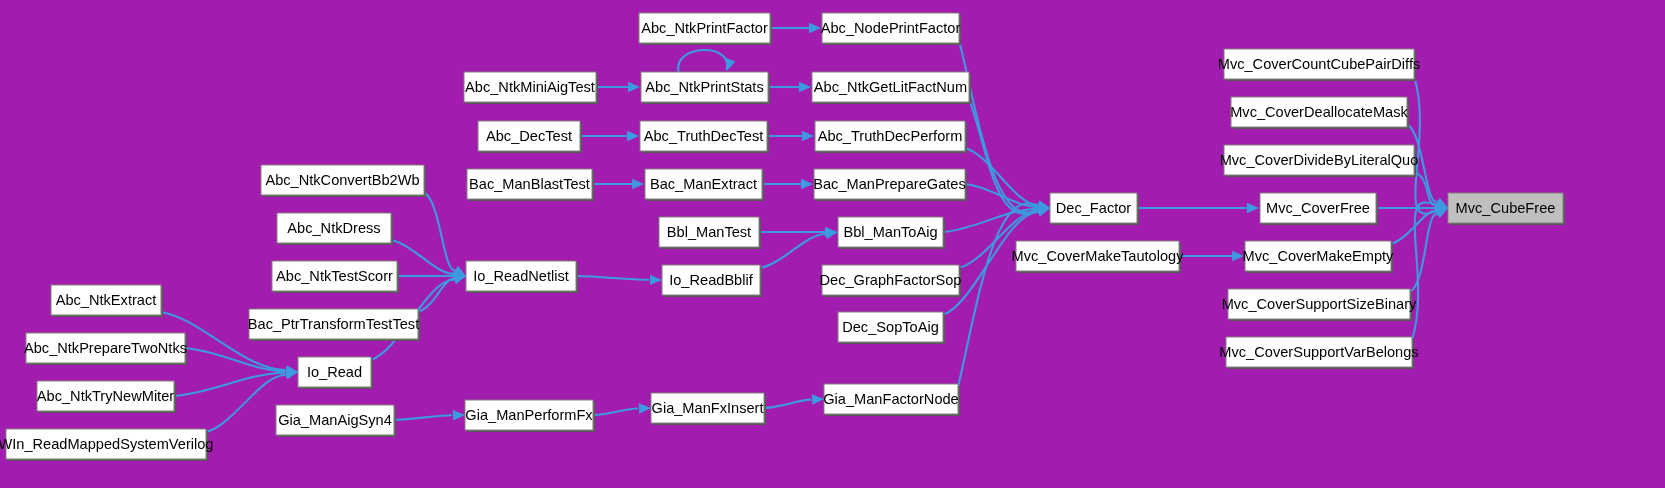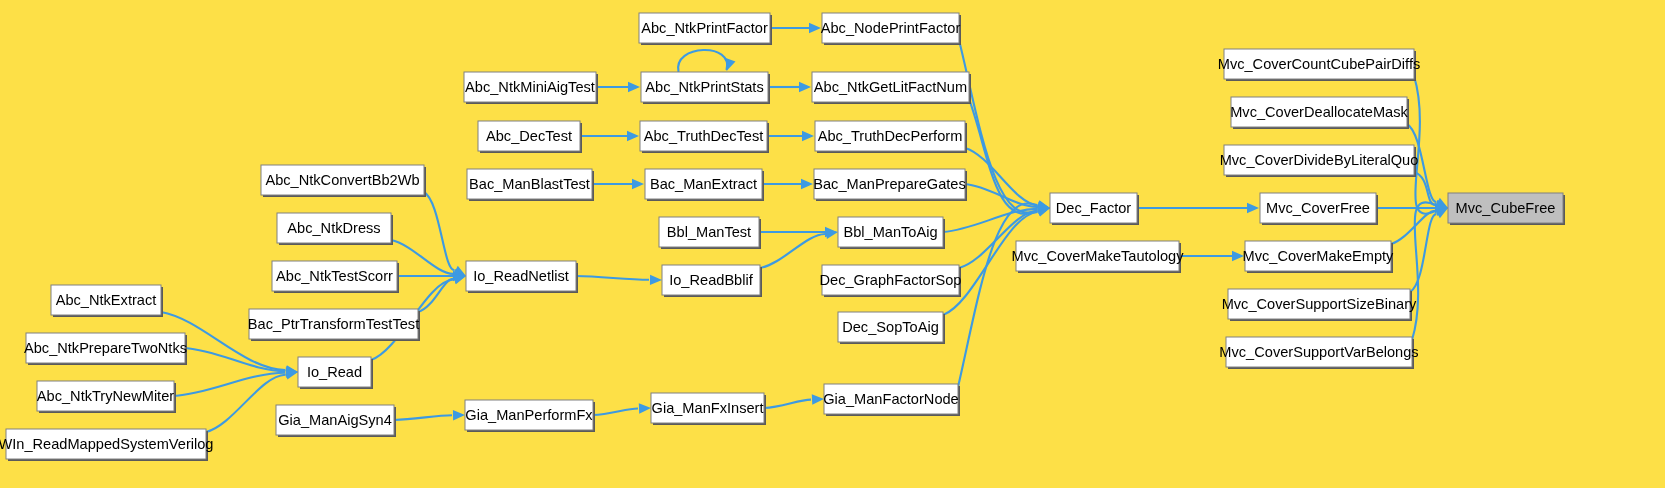--- a/index.html
+++ b/index.html
@@ -1,17 +1,17 @@
 <!DOCTYPE html>
 <html><head>
 <meta charset="utf-8">
 <style>
   html,body{margin:0;padding:0;background:#000;}
   body{font-family:"Liberation Sans",sans-serif;}
-  #stage{position:relative;width:1665px;height:488px;background:#fde047;overflow:hidden;}
+  #stage{position:relative;width:1665px;height:488px;background:#a21caf;overflow:hidden;}
   svg{position:absolute;left:0;top:0;width:1665px;height:488px;}
   .node-rect{fill:#ffffff;stroke:#808080;stroke-width:1;}
   .node-rect.hl{fill:#bfbfbf;}
   .node-text{font-family:"Liberation Sans",sans-serif;font-size:14.6px;fill:#000;dominant-baseline:middle;text-anchor:middle;}
   .edge{fill:none;stroke:#3d9ae2;stroke-width:2.1;}
   .arrow{fill:#3d9ae2;stroke:none;}
 </style>
 </head>
 <body>
 

